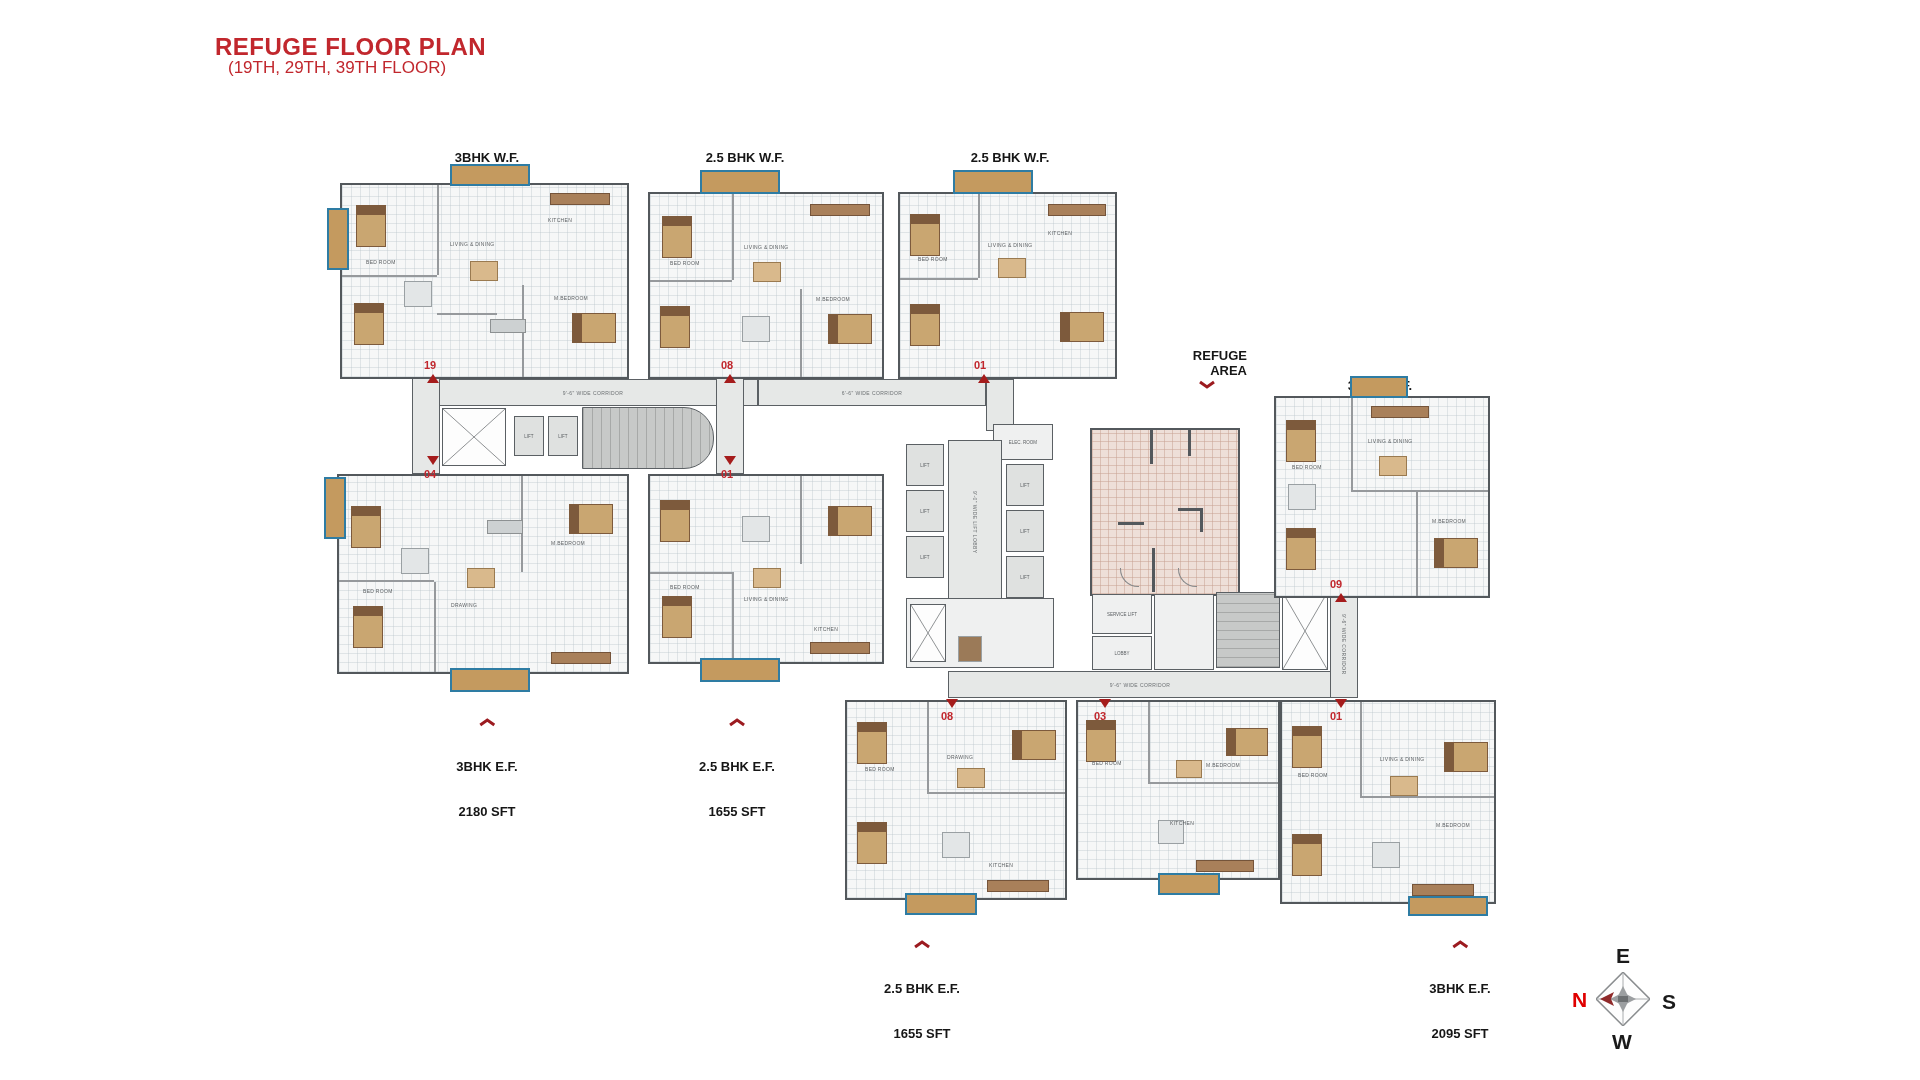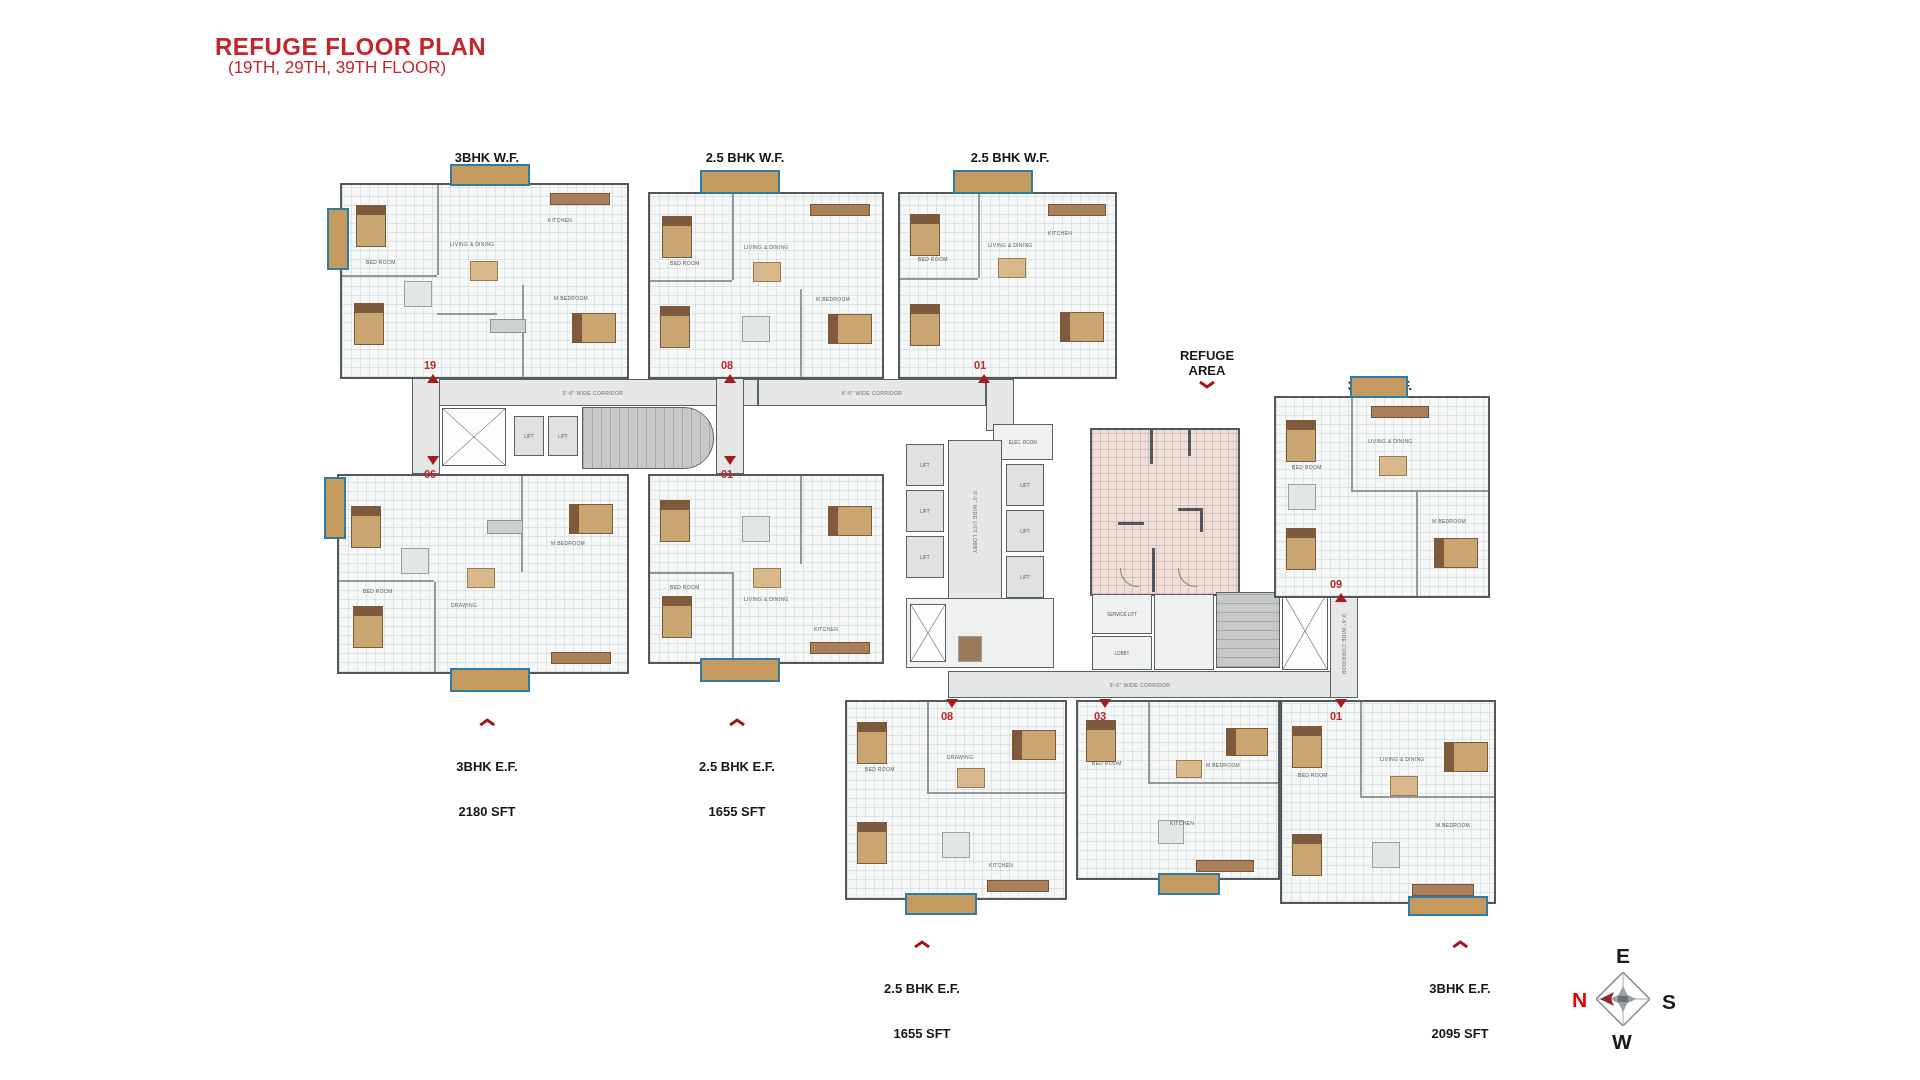--- a/index.html
+++ b/index.html
@@ -89,21 +89,21 @@
         <polyline points="2,2 9,7 16,2" stroke="#9c1b20" stroke-width="3" fill="none"></polyline>
       </svg>
 </div>
 <div class="ulabel" style="left:1010px;top:120px;">
   <span class="nm">2.5 BHK W.F.</span>
   <span class="ar">1655 SFT</span>
   <svg class="chev" width="18" height="9">
         <polyline points="2,2 9,7 16,2" stroke="#9c1b20" stroke-width="3" fill="none"></polyline>
       </svg>
 </div>
-<div class="ulabel wrap" style="left:1207px;top:348px;">
+<div class="ulabel wrap" style="left:1207px;top:348px;text-align:right;">
   <span class="nm">REFUGE AREA</span>
   <svg class="chev" width="18" height="9">
         <polyline points="2,2 9,7 16,2" stroke="#9c1b20" stroke-width="3" fill="none"></polyline>
       </svg>
 </div>
 <div class="ulabel" style="left:1380px;top:348px;">
   <span class="nm">3BHK W.F.</span>
   <span class="ar">2095 SFT</span>
   <svg class="chev" width="18" height="9">
         <polyline points="2,2 9,7 16,2" stroke="#9c1b20" stroke-width="3" fill="none"></polyline>
@@ -374,21 +374,21 @@
 </div>
 <div class="balc" style="left:1408px;top:896px;width:80px;height:20px;"></div>
 
 <div class="mnum" style="left:424px;top:359px;">19</div>
 <div class="tri-up" style="left:427px;top:374px;"></div>
 <div class="mnum" style="left:721px;top:359px;">08</div>
 <div class="tri-up" style="left:724px;top:374px;"></div>
 <div class="mnum" style="left:974px;top:359px;">01</div>
 <div class="tri-up" style="left:978px;top:374px;"></div>
 <div class="tri-down" style="left:427px;top:456px;"></div>
-<div class="mnum" style="left:424px;top:468px;">06</div>
+<div class="mnum" style="left:424px;top:468px;">04</div>
 <div class="tri-down" style="left:724px;top:456px;"></div>
 <div class="mnum" style="left:721px;top:468px;">01</div>
 <div class="mnum" style="left:1330px;top:578px;">09</div>
 <div class="tri-up" style="left:1335px;top:593px;"></div>
 <div class="tri-down" style="left:946px;top:699px;"></div>
 <div class="mnum" style="left:941px;top:710px;">08</div>
 <div class="tri-down" style="left:1099px;top:699px;"></div>
 <div class="mnum" style="left:1094px;top:710px;">03</div>
 <div class="tri-down" style="left:1335px;top:699px;"></div>
 <div class="mnum" style="left:1330px;top:710px;">01</div>

